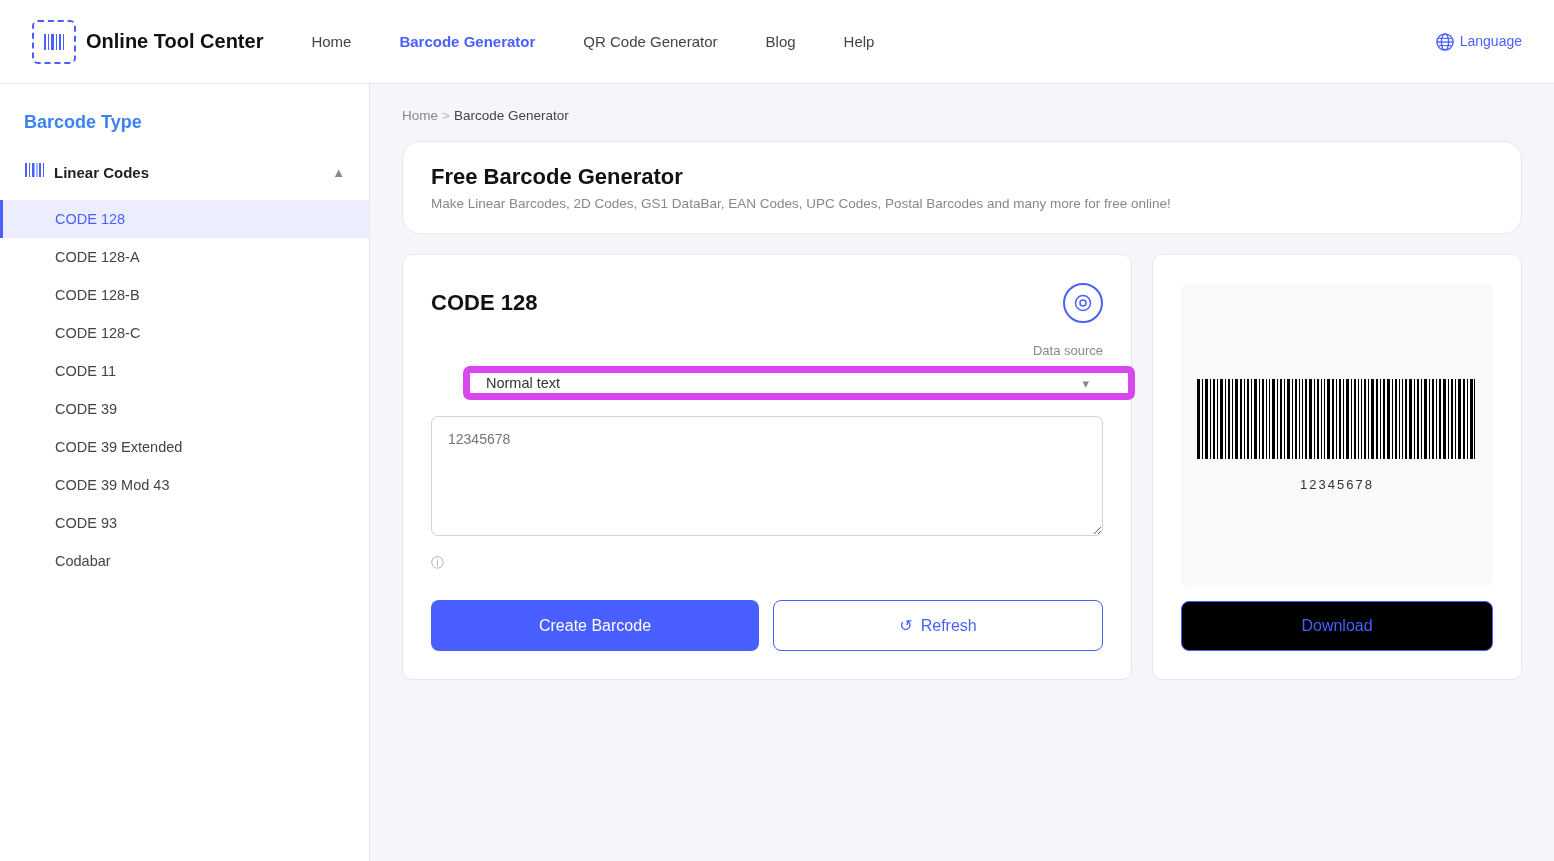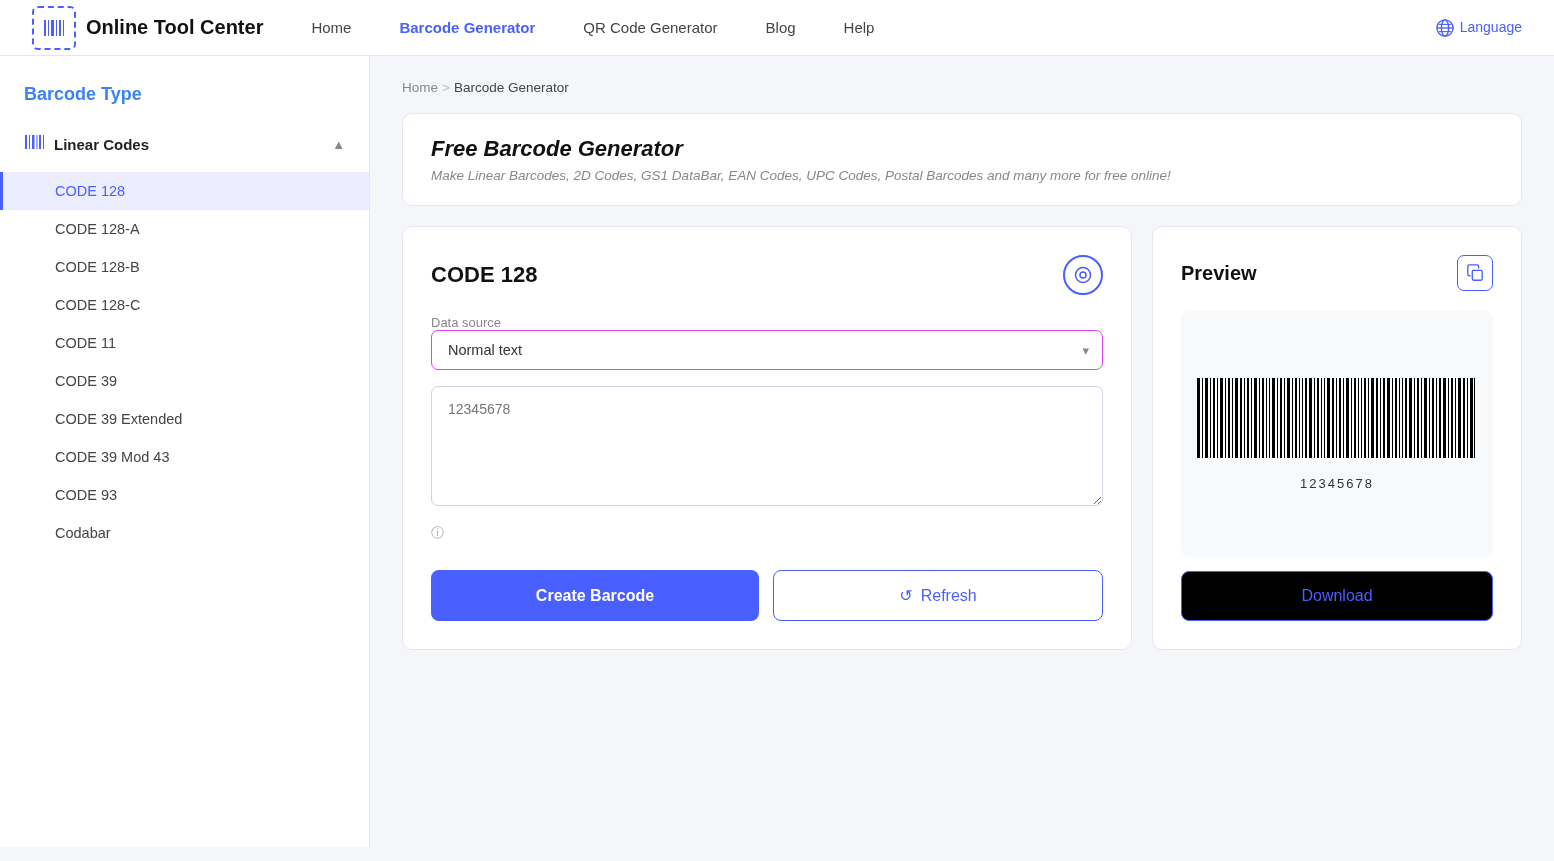--- a/index.html
+++ b/index.html
@@ -5,21 +5,21 @@
     * { box-sizing: border-box; margin: 0; padding: 0; }
     body { font-family: -apple-system, BlinkMacSystemFont, 'Segoe UI', sans-serif; background: #f5f6fa; color: #222; font-size: 15px; }
 
     
     .header {
       background: #fff;
       border-bottom: 1px solid #e5e7ef;
       display: flex;
       align-items: center;
       padding: 0 32px;
-      height: 56px;
+      height: 84px;
       gap: 0;
     }
     .logo-area {
       display: flex;
       align-items: center;
       gap: 10px;
       margin-right: 48px;
       text-decoration: none;
       color: #222;
     }
@@ -147,25 +147,24 @@
       align-items: center;
       gap: 4px;
     }
     .breadcrumb a { color: #888; text-decoration: none; }
     .breadcrumb-sep { color: #bbb; }
     .breadcrumb-current { color: #444; }
 
     
     .page-title-area {
       background: #fff;
-      border-radius: 10px;
+      border-radius: 18px;
       padding: 22px 28px;
       margin-bottom: 20px;
       border: 1px solid #e5e7ef;
-      font-style: italic;
     }
     .page-title {
       font-size: 22px;
       font-weight: 700;
       color: #111;
       margin-bottom: 6px;
     }
     .page-subtitle {
       font-size: 13.5px;
       color: #888;
@@ -217,37 +216,39 @@
       align-items: center;
       justify-content: center;
       color: #4a5fff;
       font-size: 18px;
     }
 
     
     .field-label {
       font-size: 13px;
       color: #888;
-      margin-bottom: 0;
+      margin-bottom: 8px;
+      text-align: right;
     }
     .select-wrapper {
       position: relative;
       margin-bottom: 16px;
     }
     .select-field {
       width: 100%;
-      padding: 11px 16px;
-      border: 1px solid #d946ef;
+      padding: 2px 16px;
+      border: 7px solid #d946ef;
       border-radius: 7px;
       font-size: 14.5px;
       color: #333;
       appearance: none;
       background: #fff;
       cursor: pointer;
       outline: none;
+      margin-left: 32px;
     }
     .select-chevron {
       position: absolute;
       right: 14px;
       top: 50%;
       transform: translateY(-50%);
       color: #888;
       pointer-events: none;
       font-size: 13px;
     }
@@ -287,21 +288,21 @@
     }
     .btn-primary {
       flex: 1;
       min-width: 140px;
       padding: 15px 24px;
       background: #4a5fff;
       color: #fff;
       border: none;
       border-radius: 8px;
       font-size: 16px;
-      font-weight: 700;
+      font-weight: 400;
       cursor: pointer;
     }
     .btn-secondary {
       flex: 1;
       min-width: 130px;
       padding: 15px 24px;
       background: #fff;
       color: #4a5fff;
       border: 1.5px solid #4a5fff;
       border-radius: 8px;
@@ -496,29 +497,20 @@
         <div class="buttons-row">
           <button class="btn-primary">Create Barcode</button>
           <button class="btn-secondary">
             <span>↺</span>
             <span>Refresh</span>
           </button>
         </div>
       </div>
 
       <div class="preview-panel">
-        <div class="preview-header">
-          <span class="preview-title">Preview</span>
-          <button class="copy-icon-btn" title="Copy">
-            <svg width="18" height="18" viewBox="0 0 20 20" fill="none" xmlns="http://www.w3.org/2000/svg">
-              <rect x="7" y="7" width="11" height="11" rx="1.5" stroke="#4a5fff" stroke-width="1.5" fill="none"></rect>
-              <path d="M5 13H3.5A1.5 1.5 0 012 11.5v-9A1.5 1.5 0 013.5 1h9A1.5 1.5 0 0114 2.5V5" stroke="#4a5fff" stroke-width="1.5" fill="none"></path>
-            </svg>
-          </button>
-        </div>
 
         <div class="barcode-preview-area">
           <div class="barcode-svg-container">
 
             <svg width="280" height="90" viewBox="0 0 280 90" xmlns="http://www.w3.org/2000/svg">
 
               <rect x="0" y="0" width="3" height="80" fill="#000"></rect>
               <rect x="5" y="0" width="1" height="80" fill="#000"></rect>
               <rect x="8" y="0" width="3" height="80" fill="#000"></rect>
               <rect x="13" y="0" width="1" height="80" fill="#000"></rect>

